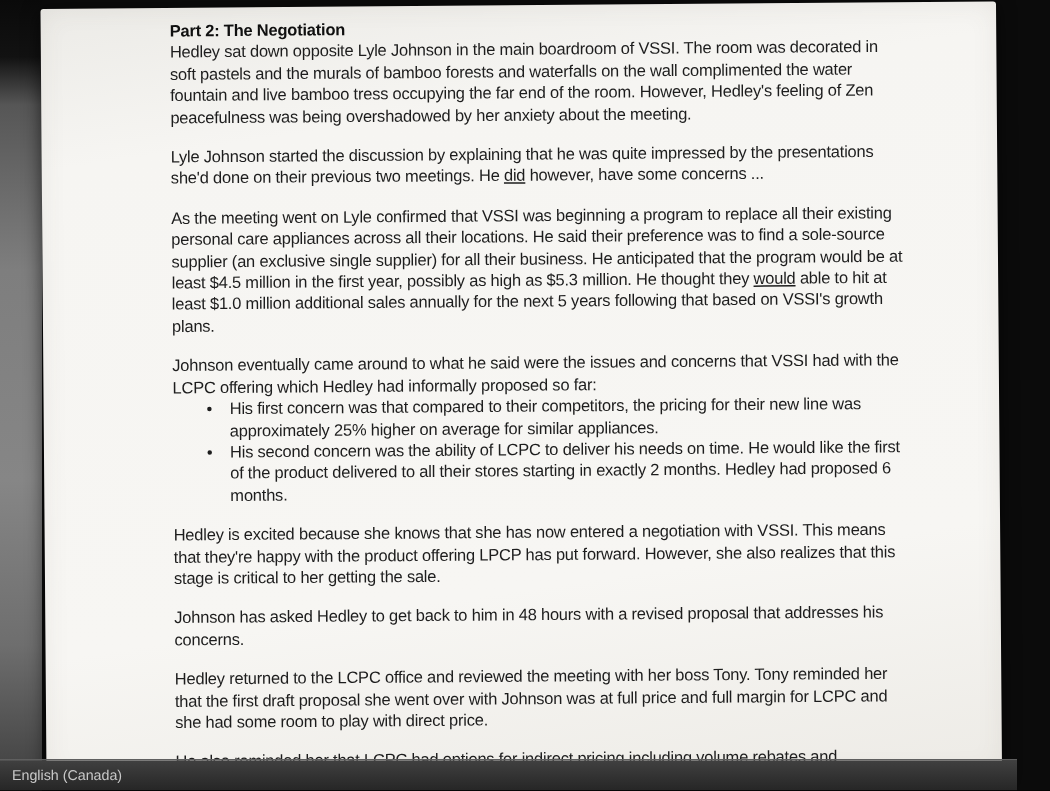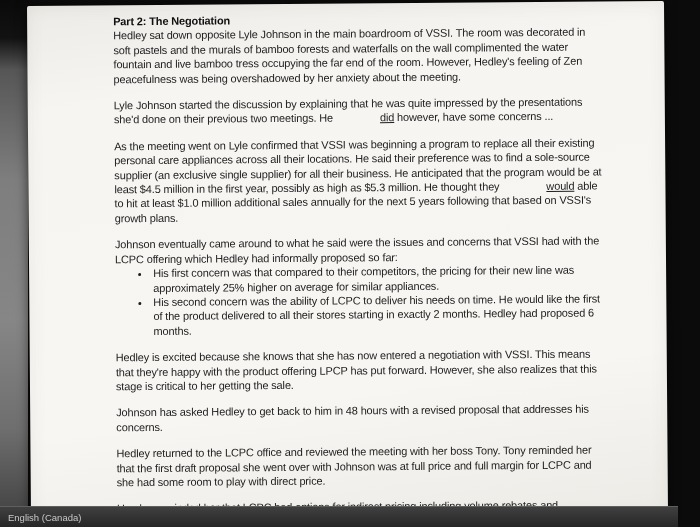--- a/index.html
+++ b/index.html
@@ -40,21 +40,21 @@
     font-size: 11px;
     line-height: 14.4px;
     letter-spacing: -0.15px;
     color: #1d1d1d;
   }
   .doc-text p { margin: 0 0 12px 0; }
   p.heading { font-weight: bold; margin: 0; color: #101010; }
   p.tight { margin-bottom: 0; }
   ul.bullets { margin: 0 0 12px 0; padding: 0 0 0 36px; }
   ul.bullets li { margin: 0; padding-left: 2px; }
-  .u { text-decoration: underline; margin-left: 44px; }
+  .u { text-decoration: underline; }
   
   .status-bar {
     position: absolute;
     left: 0; bottom: 0;
     width: 678px; height: 20px;
     background: linear-gradient(#404040, #262626);
     border-top: 1px solid #5f5f5f;
     display: flex;
     align-items: center;
     z-index: 5;

